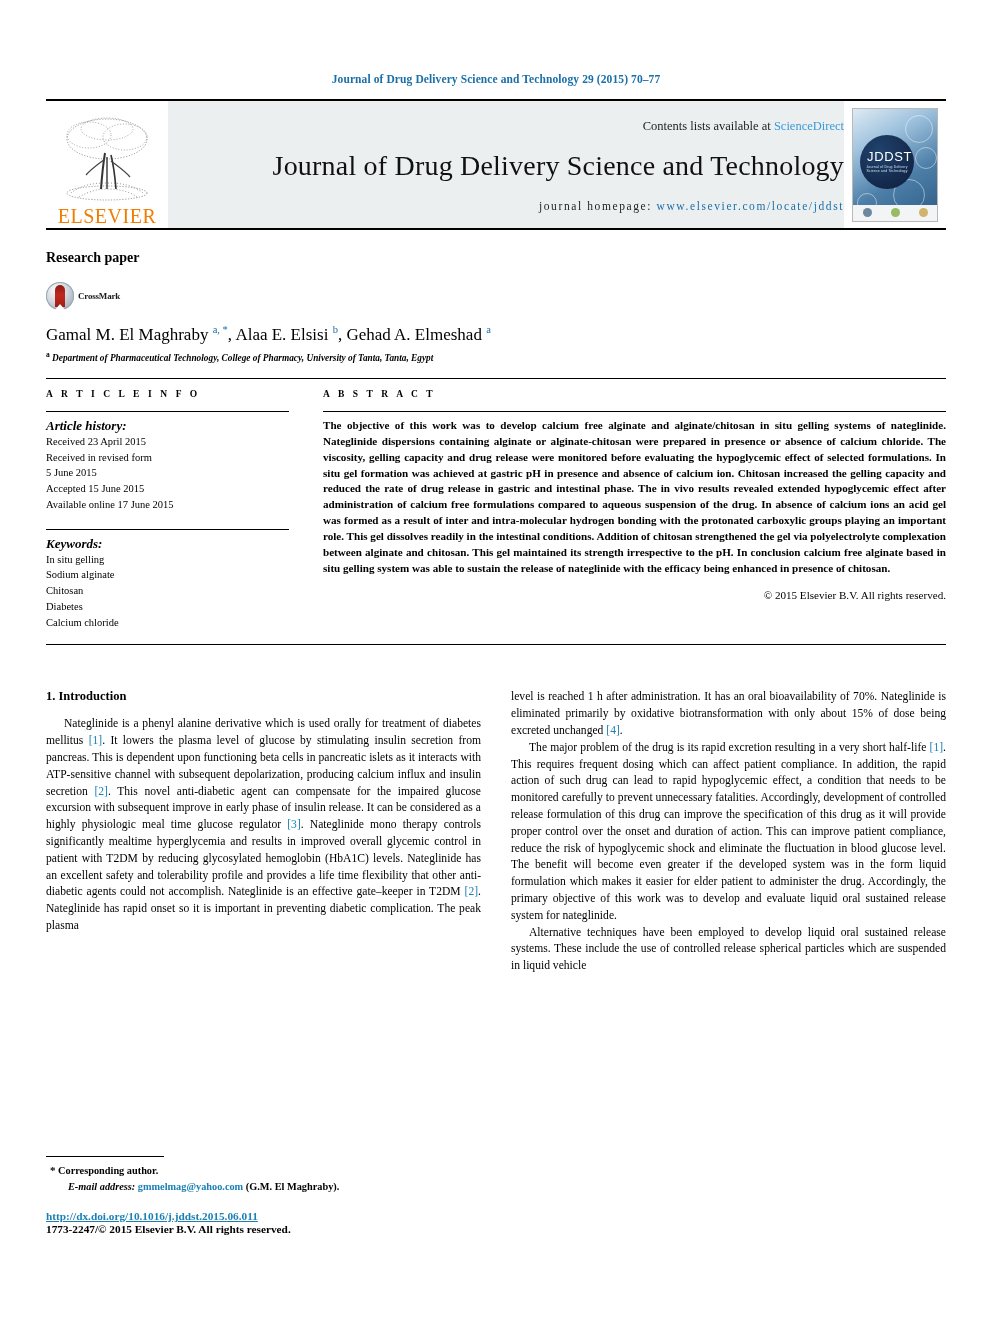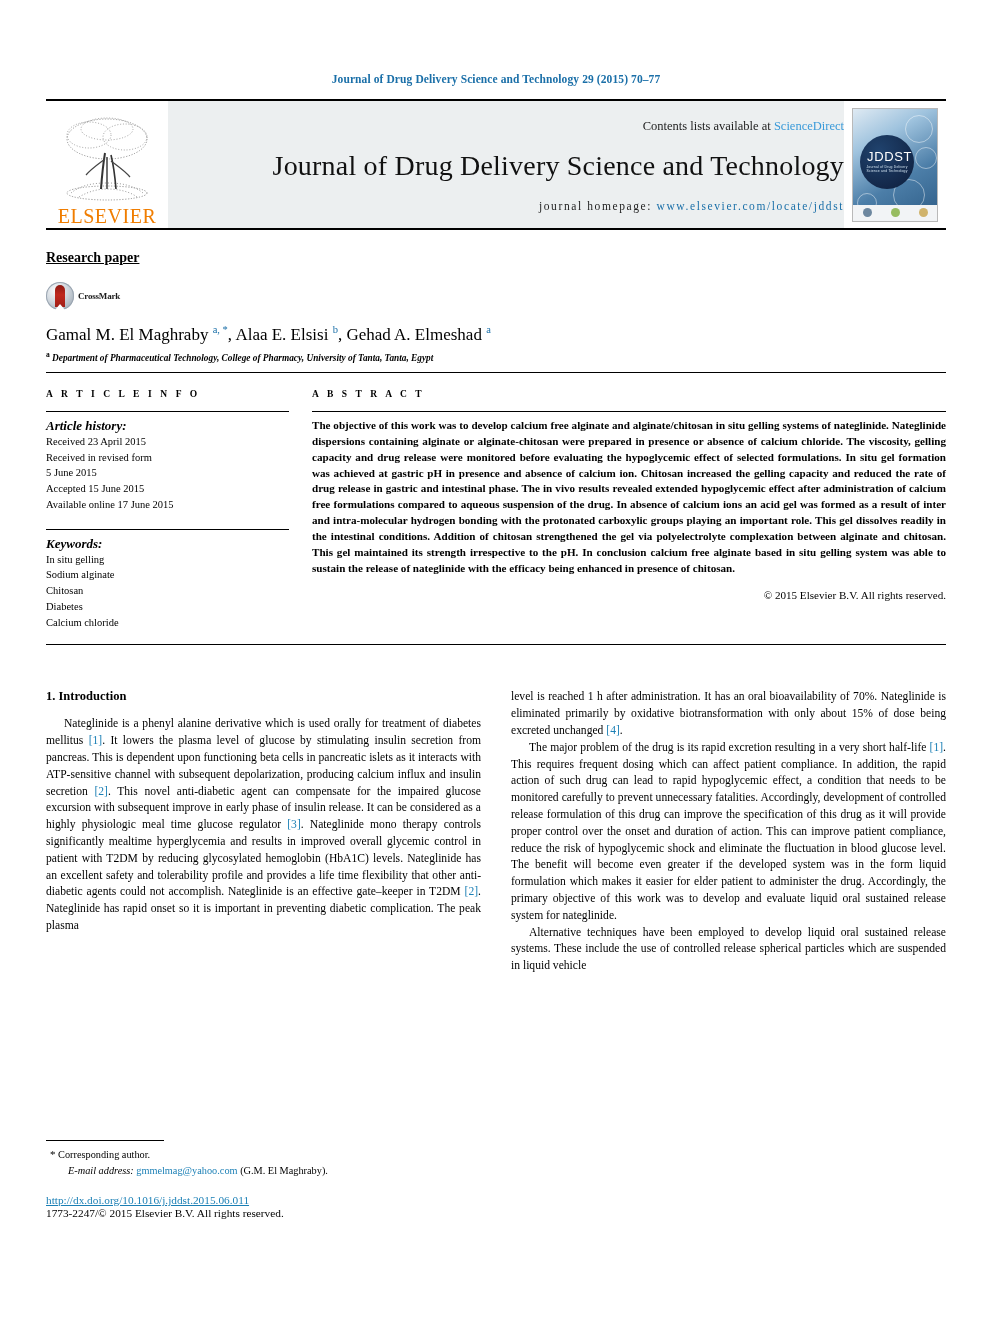--- a/index.html
+++ b/index.html
@@ -155,21 +155,20 @@
     width: 9px; height: 9px; border-radius: 50%;
     background: #9bb84e;
     opacity: .8;
   }
   .art-type {
     font-size: 14px;
     font-weight: bold;
     margin-top: 20px;
     color: #000;
     font-family: "Liberation Serif", serif;
-    text-decoration: underline;
   }
   .title-row {
     display: flex;
     align-items: flex-start;
     justify-content: space-between;
     margin-top: 12px;
   }
   .art-title {
     font-size: 23px;
     line-height: 1.22;
@@ -230,25 +229,25 @@
     line-height: 1.42;
     color: #000;
   }
   .affil sup {
     font-style: normal;
     font-size: 7.5px;
   }
 
   
   .info-abs-wrap {
-    margin-top: 7px;
+    margin-top: 13px;
     border-top: 1px solid #000;
-    padding-top: 16px;
-    display: flex;
-    gap: 23px;
+    padding-top: 10px;
+    display: flex;
+    gap: 34px;
   }
   .col-info { flex: 0 0 243px; }
   .col-abs  { flex: 1 1 auto; }
 
   .sec-head {
     font-size: 9.5px;
     font-weight: bold;
     letter-spacing: 3.1px;
     color: #000;
     font-family: "Liberation Serif", serif;
@@ -316,22 +315,23 @@
     margin: 0 0 0 0;
     color: #000;
   }
   .para + .para { margin-top: 0; }
   .ref { color: #1a7fb5; }
 
   
   .footnote-wrap {
     position: absolute;
     left: 46px;
-    bottom: 32px;
+    bottom: 16px;
     width: 430px;
+    font-weight: bold;
   }
   .fn-rule {
     width: 118px;
     border-top: 1px solid #000;
     margin-bottom: 5px;
   }
   .fn-line {
     font-size: 10.3px;
     line-height: 1.5;
     padding-left: 10px;

